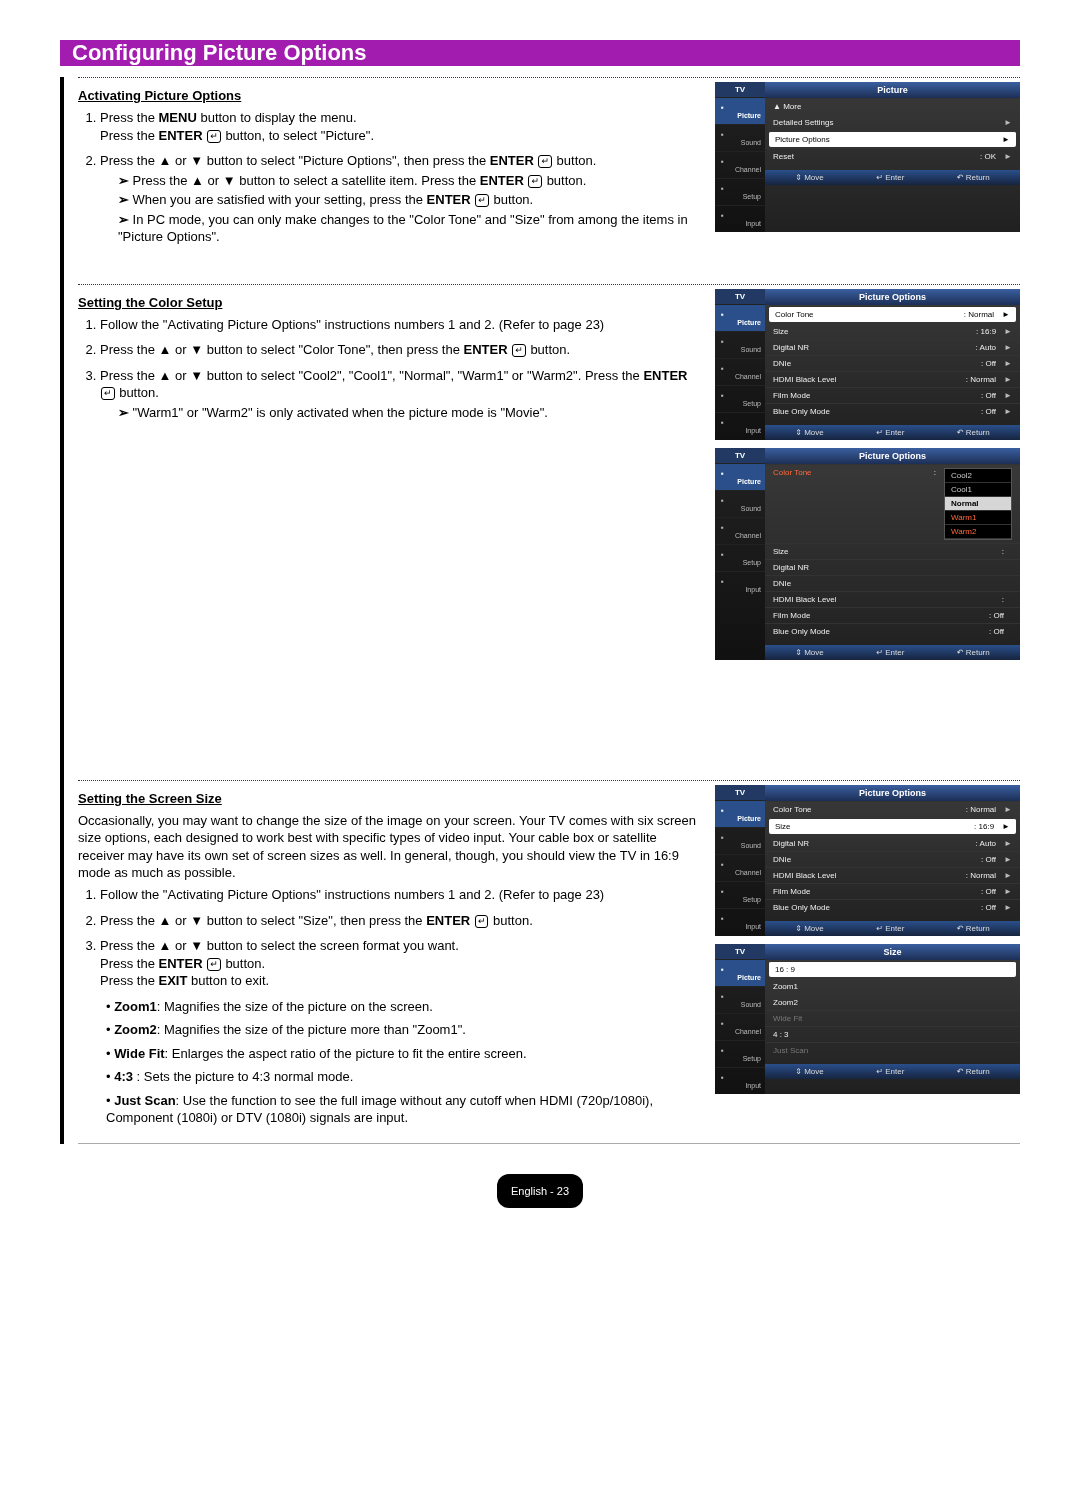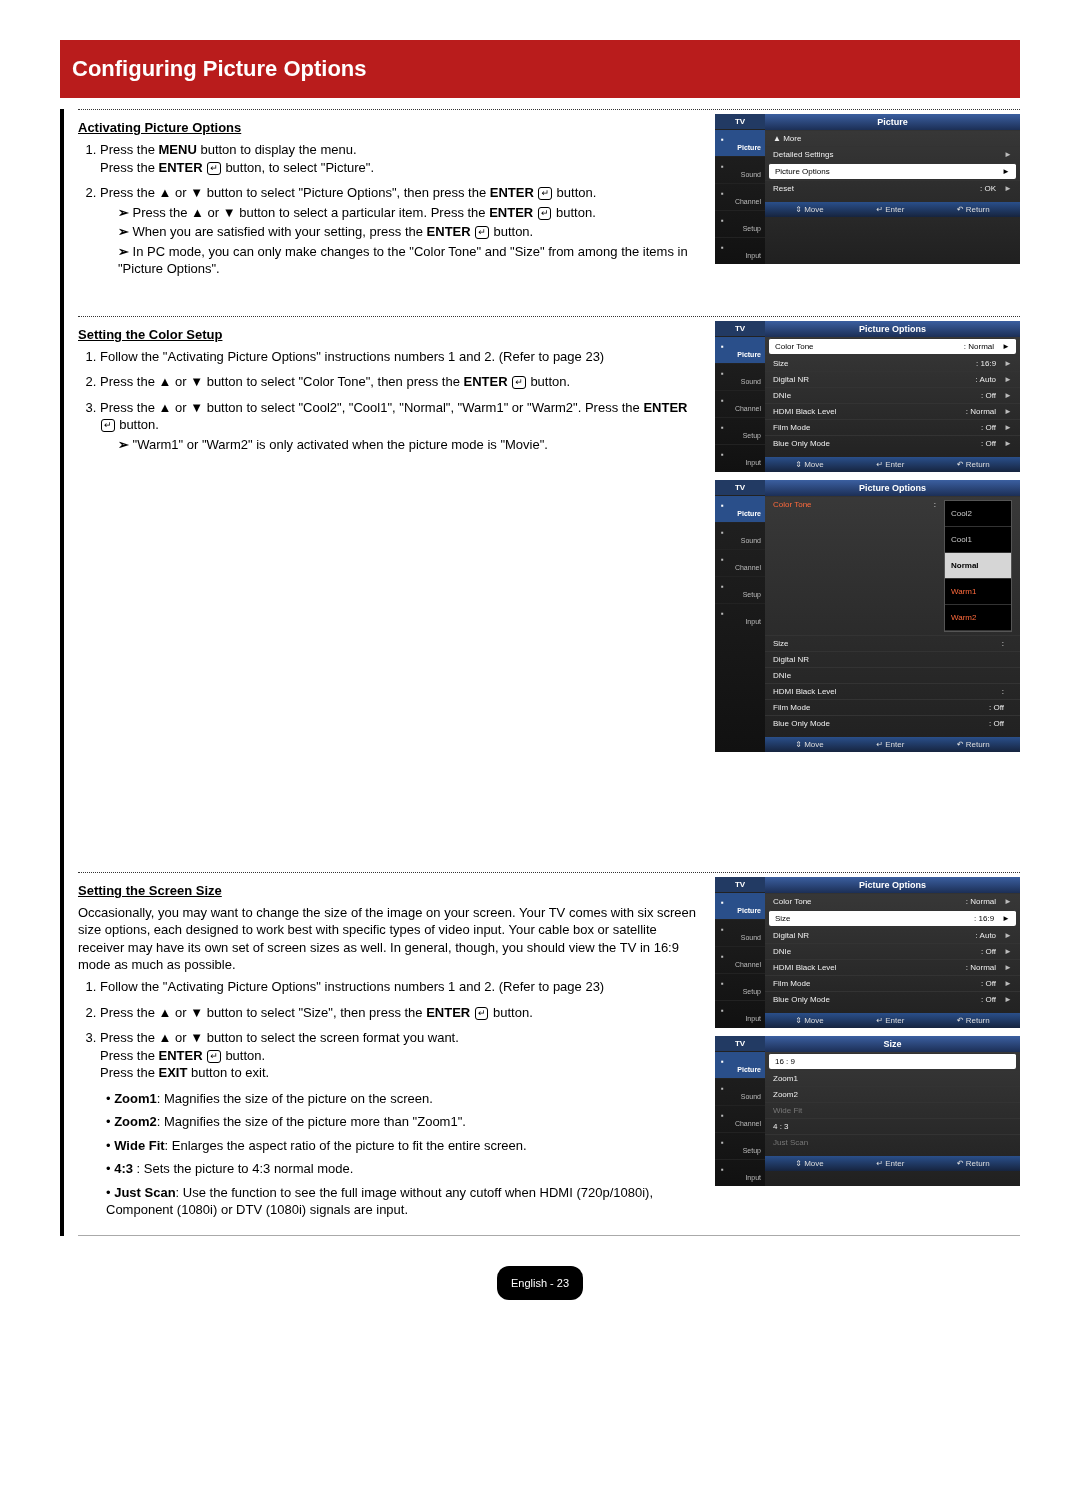--- a/index.html
+++ b/index.html
@@ -5,25 +5,25 @@
   body {
     font-family: Arial, Helvetica, sans-serif;
     font-size: 13px;
     color: #000;
     background: #fff;
     margin: 0;
     padding: 40px 60px 30px 60px;
     width: 960px;
   }
   .page-title-bar {
-    background: #b91c1c;
+    background: #a21caf;
     color: #fff;
     font-size: 22px;
     font-weight: bold;
-    padding: 16px 12px;
+    padding: 0 12px;
     margin-bottom: 11px;
   }
   .left-rule {
     border-left: 4px solid #000;
     padding-left: 14px;
   }
   .hr-dot {
     border: none;
     border-top: 1px #333 dotted;
     margin: 8px 0 4px 0;
@@ -98,21 +98,21 @@
     display:flex; justify-content:space-around;
     background:linear-gradient(#2a4f8a,#16243f);
     padding:3px 4px; font-size:8px;
   }
   .osd-foot span::before { content:""; }
   .dropdown-box {
     position:relative; margin-left:auto;
     background:#000; border:1px solid #555; font-size:8px;
     width:66px;
   }
-  .dd-item { padding:8px 6px; color:#ccc; border-bottom:1px solid #333;}
+  .dd-item { padding:2px 6px; color:#ccc; border-bottom:1px solid #333;}
   .dd-item.sel { background:#d6d6d6; color:#000; font-weight:bold;}
   .dd-item.red { color:#ff6a3c;}
   .osd-row.dd { align-items:flex-start; }
   .dim { color:#777;}
   .footer {
     text-align:center; margin-top:30px;
     position:relative;
   }
   .pagebadge {
     display:inline-block;
@@ -134,21 +134,21 @@
 <div class="content">
   <div class="text-col">
     <div class="subhead">Activating Picture Options</div>
     <ol>
       <li>
         <span>Press the </span><b>MENU</b><span> button to display the menu.</span><br>
         <span>Press the </span><b>ENTER</b> <span class="enter-glyph">↵</span><span> button, to select "Picture".</span>
       </li>
       <li>
         <span>Press the ▲ or ▼ button to select "Picture Options", then press the </span><b>ENTER</b> <span class="enter-glyph">↵</span><span> button.</span>
-        <div class="note"><span>Press the ▲ or ▼ button to select a particular item. Press the </span><b>ENTER</b> <span class="enter-glyph">↵</span><span> button.</span></div>
+        <div class="note"><span>Press the ▲ or ▼ button to select a satellite item. Press the </span><b>ENTER</b> <span class="enter-glyph">↵</span><span> button.</span></div>
         <div class="note"><span>When you are satisfied with your setting, press the </span><b>ENTER</b> <span class="enter-glyph">↵</span><span> button.</span></div>
         <div class="note"><span>In PC mode, you can only make changes to the "Color Tone" and "Size" from among the items in "Picture Options".</span></div>
       </li>
     </ol>
   </div>
   <div class="menu-col">
     <div class="osd">
           <div class="osd-title-row">
             <div class="osd-side">
               <div class="tv">TV</div>

